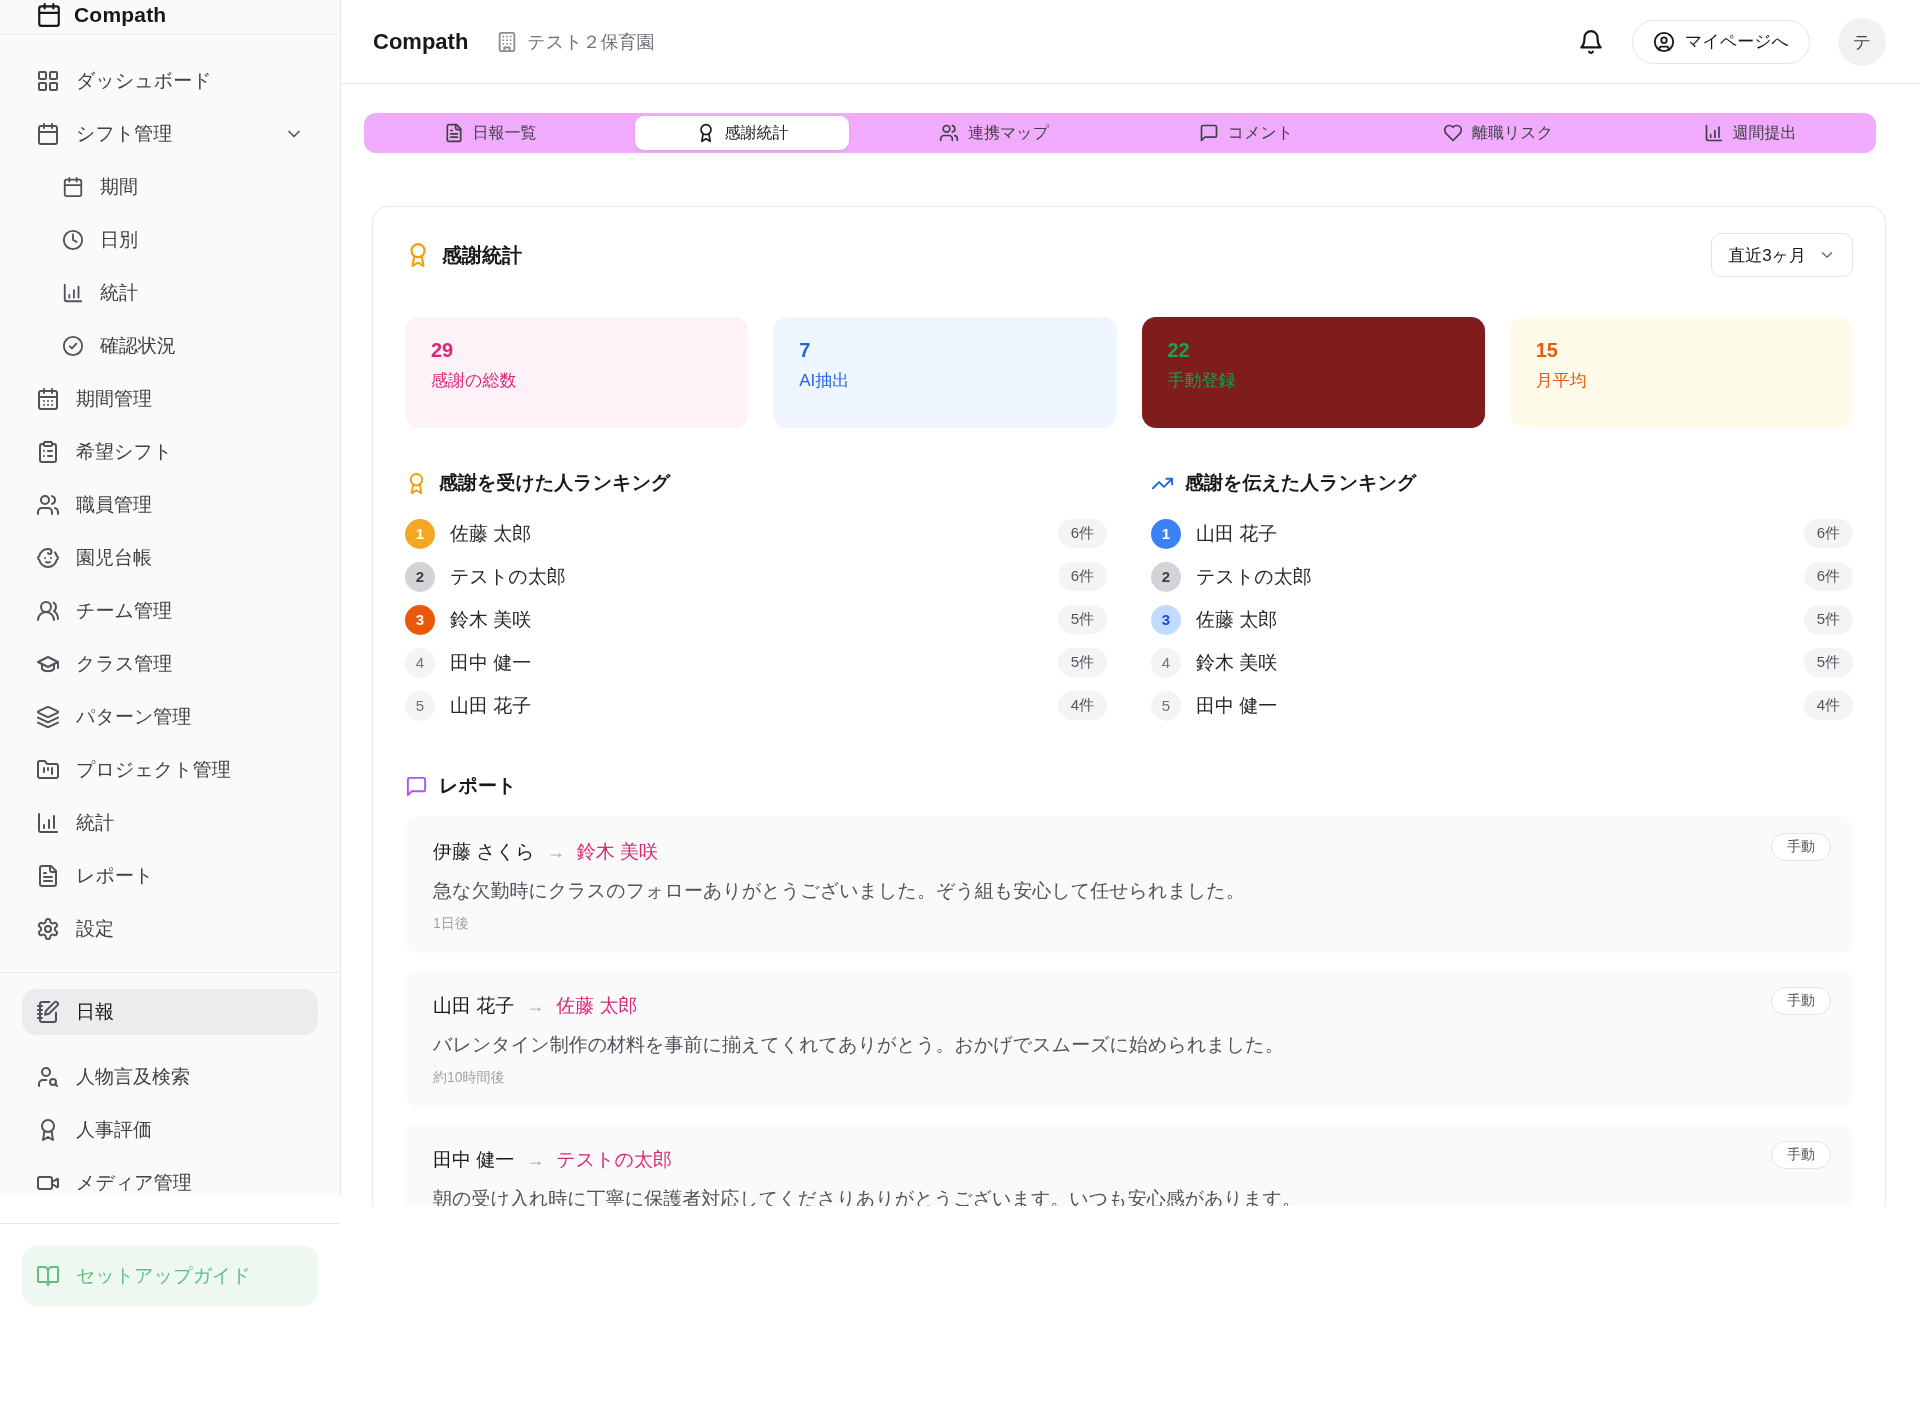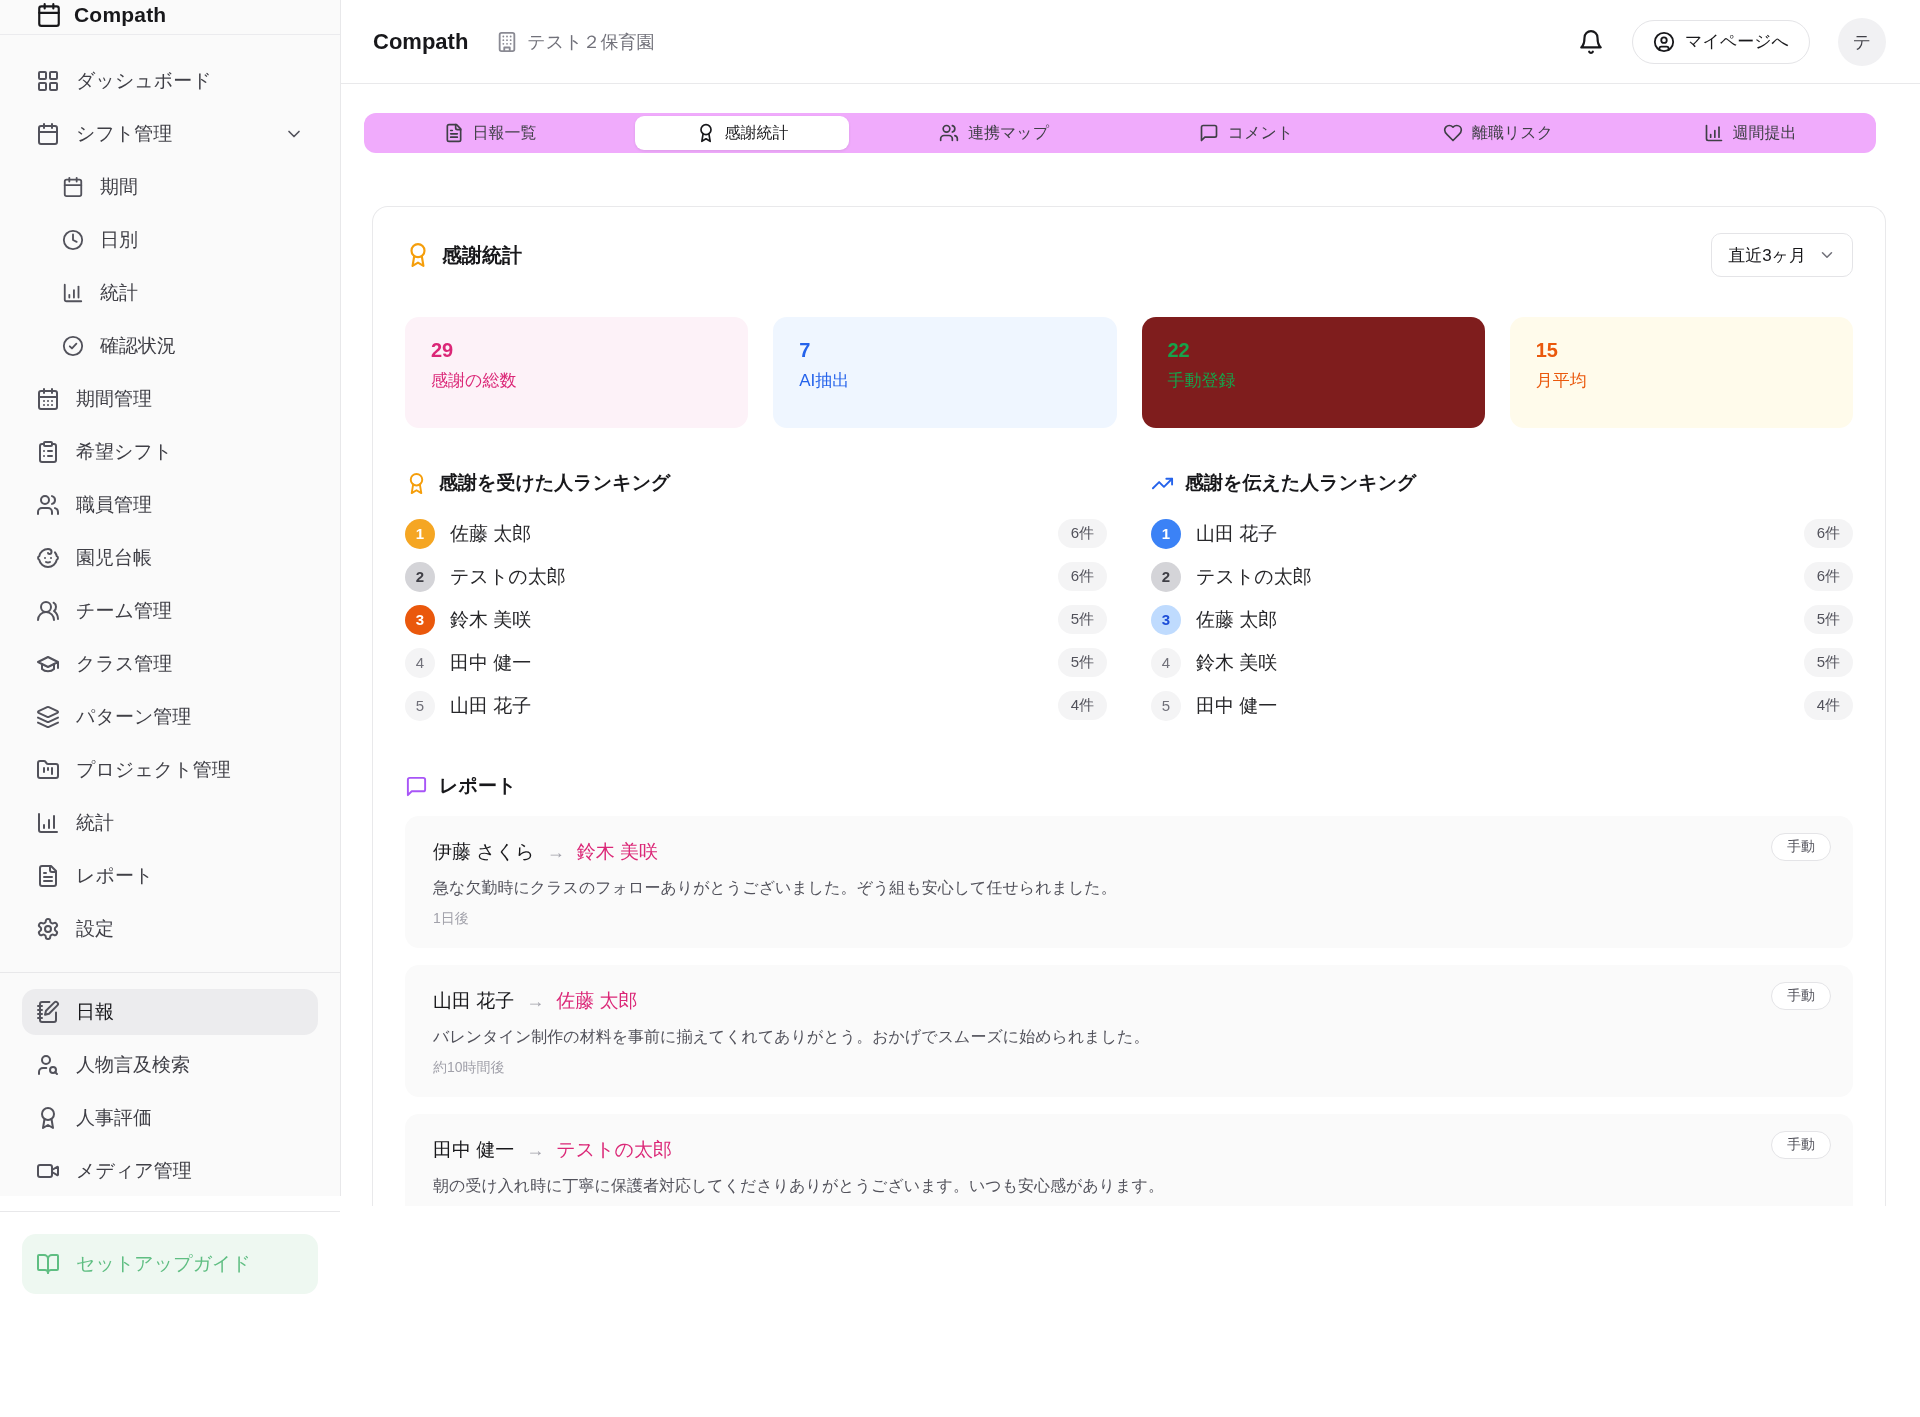--- a/index.html
+++ b/index.html
@@ -14,21 +14,21 @@
   .sb-header{height:35px;display:flex;align-items:center;gap:12px;padding:0 0 4px 36px;
     border-bottom:1px solid #ebebee;}
   .sb-logo-text{font-size:21px;font-weight:800;letter-spacing:.2px;}
   .sb-header .ic{width:26px;height:26px;color:#18181b;}
   .nav{padding-top:19px;}
   .nav-item{height:53px;margin:0 22px;padding:0 14px;display:flex;align-items:center;gap:16px;
     font-size:19px;color:#3f3f46;border-radius:14px;cursor:pointer;}
   .nav-item .ic{width:24px;height:24px;color:#52525b;}
   .nav-item.sub{padding-left:40px;}
   .nav-item.sub .ic{width:22px;height:22px;}
-  .nav-item.active{background:#ececee;color:#18181b;font-weight:500;height:46px;margin-top:4px;margin-bottom:3px;}
+  .nav-item.active{background:#ececee;color:#18181b;font-weight:500;height:46px;margin-top:4px;margin-bottom:15px;}
   .nav-item .chev{margin-left:auto;width:20px;height:20px;color:#52525b;}
   .sb-divider{height:1px;background:#e8e8ea;margin:17px 0 16px 0;}
   .sb-divider.low{margin:14px 0 22px 0;}
   .nav-item.setup{background:#eef8f1;color:#5fbe82;height:60px;}
   .nav-item.setup .ic{color:#5fbe82;}
 
   
   .topbar{position:absolute;left:341px;top:0;right:0;height:84px;background:#fff;
     border-bottom:1px solid #e9e9eb;display:flex;align-items:center;padding:0 34px 0 32px;}
   .app-title{font-size:22px;font-weight:800;}
@@ -90,21 +90,21 @@
     padding:5px 13px;}
 
   .recent-head{margin-top:46px;display:flex;align-items:center;gap:11px;font-size:19px;font-weight:700;}
   .recent-head .ic{width:23px;height:23px;color:#a855f7;}
   .fb-card{position:relative;margin-top:17px;background:#fafafa;border-radius:14px;padding:23px 28px 20px 28px;
     min-height:123px;}
   .fb-names{display:flex;align-items:center;gap:12px;font-size:19px;}
   .fb-from{color:#18181b;}
   .fb-arrow{color:#a1a1aa;font-size:18px;}
   .fb-to{color:#db2777;}
-  .fb-msg{margin-top:13px;font-size:16px;color:#52525b;}
+  .fb-msg{margin-top:13px;font-size:19px;color:#52525b;}
   .fb-time{margin-top:11px;font-size:14px;color:#a1a1aa;}
   .fb-badge{position:absolute;top:17px;right:22px;background:#fff;border:1px solid #e4e4e7;
     border-radius:999px;padding:4px 15px;font-size:14px;color:#52525b;}
 </style>
 </head>
 <body>
 
 <svg width="0" height="0" style="position:absolute" aria-hidden="true">
   <defs>
     <g id="stk" fill="none" stroke="currentColor" stroke-width="2" stroke-linecap="round" stroke-linejoin="round"></g>

